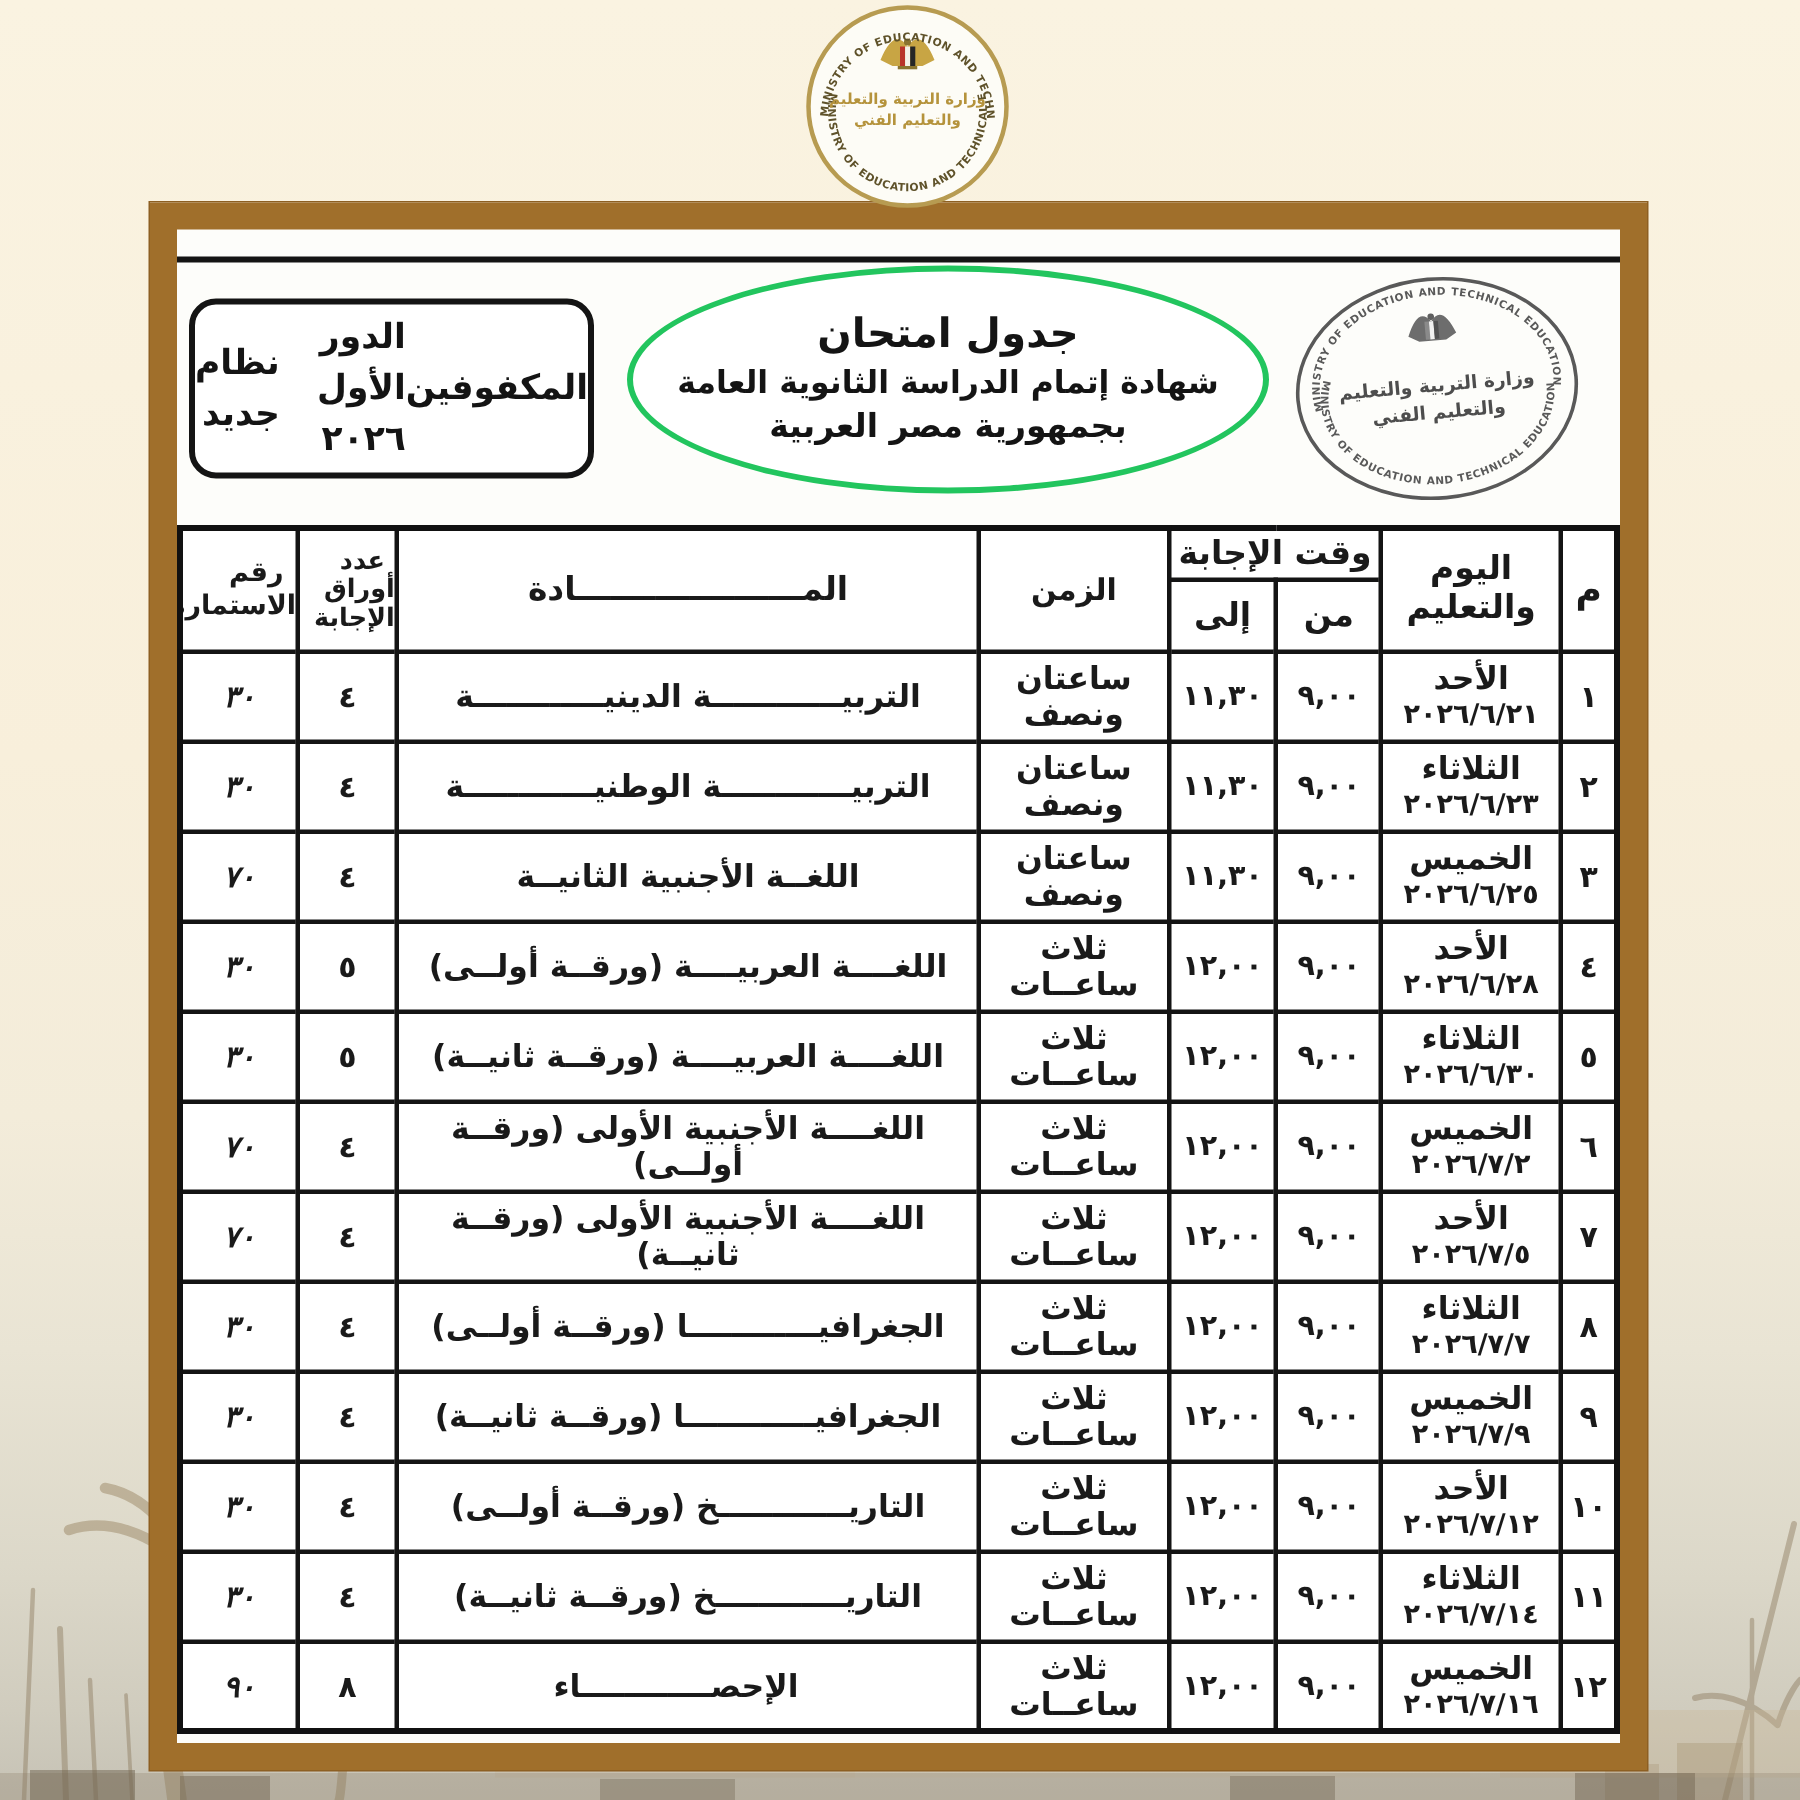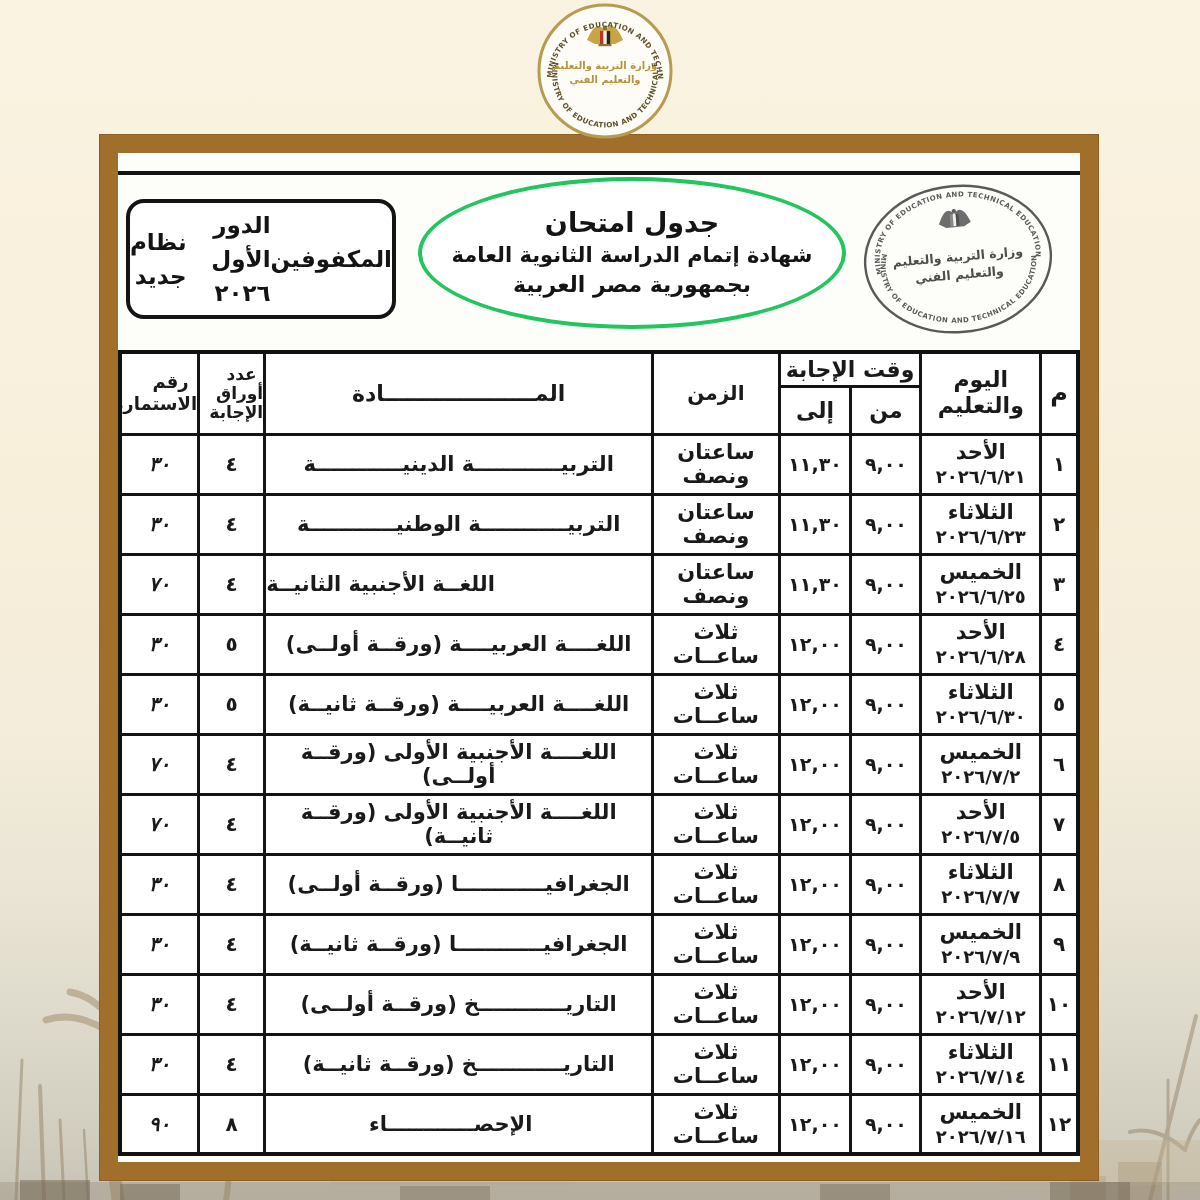--- a/index.html
+++ b/index.html
@@ -45,21 +45,21 @@
   .th-dur{font-size:20px;}
   .th-subj{font-size:22px;}
   .th-sheets div{font-size:17px;line-height:19px;padding-left:20px;}
   .th-form div{font-size:18px;line-height:22px;padding-left:22px;}
   .c-num{font-size:20px;}
   .c-day .day{font-size:21px;line-height:25px;}
   .c-day .date{font-size:18px;line-height:23px;}
   .c-time{font-size:19px;}
   .c-dur{font-size:21px;}
   .c-subj{font-size:21px;text-align:right;padding-right:14px;}
-  .sched tbody tr:nth-child(3) .c-subj{text-align:left;padding-right:0;}
+  .sched tbody tr:nth-child(3) .c-subj{text-align:center;padding-right:0;}
   .sched tbody tr:nth-child(12) .c-subj{text-align:center;padding-right:16px;}
   .c-sheets{font-size:20px;}
   .c-form{font-size:20px;font-style:italic;}
 </style>
 </head>
 <body>
 
 <svg class="bg-art" viewBox="0 0 1200 1200">
   <g stroke="#9c8866" fill="none" stroke-linecap="round" opacity="0.5">
     <path d="M 118,1200 C 112,1150 98,1095 128,1048" stroke-width="13"></path>

